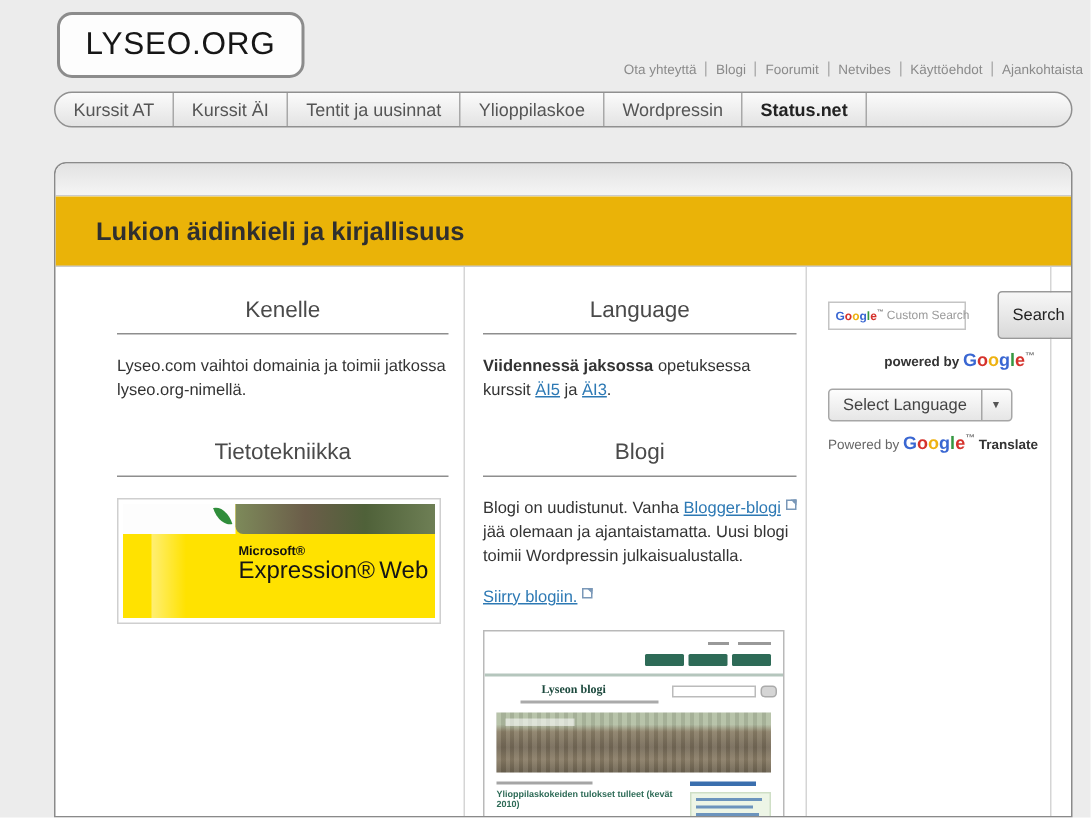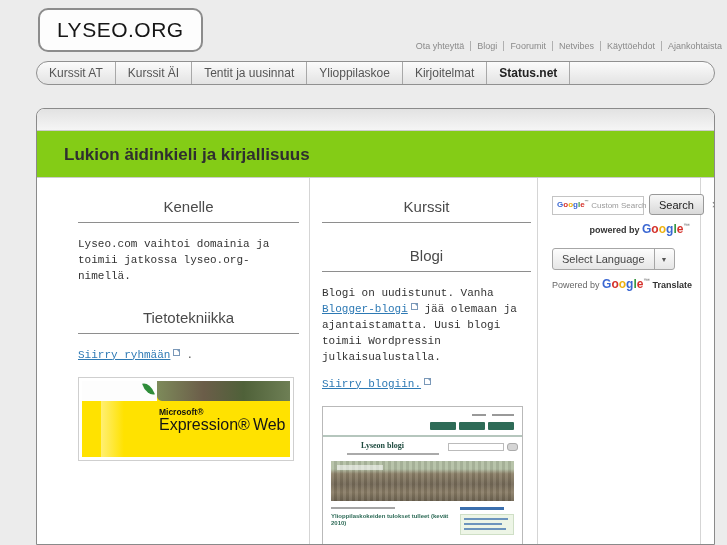--- a/index.html
+++ b/index.html
@@ -42,35 +42,35 @@
     background:#fff; border:1px solid #8a8a8a; border-radius:8px 8px 0 0;
     overflow:hidden;
   }
   .container-top {
     height:22px; border-radius:7px 7px 0 0;
     background:linear-gradient(#e2e2e2,#f5f5f5);
     border-bottom:1px solid #cccccc;
   }
   .page-title {
     padding:14px 0 12px 27px; font-size:17px; font-weight:bold; color:#2f2f2f;
-    background:#84cc16; border-bottom:1px solid #cccccc;
+    background:#eab308; border-bottom:1px solid #cccccc;
   }
   .columns { display:flex; height:367px; }
   .col { height:100%; }
   .col-left  { width:273px; border-right:1px solid #d5d5d5; padding:16px 10px 16px 41px; }
   .col-mid   { width:228px; border-right:1px solid #d5d5d5; padding:16px 6px 0 12px; }
   .col-right { width:163px; border-right:1px solid #d5d5d5; padding:16px 6px 0 14px; }
   .col-gutter{ flex:1; }
   h2.section {
     font-size:15px; font-weight:400; color:#4a4a4a; text-align:center;
     padding-bottom:7px; border-bottom:1px solid #8e8e8e;
     margin:24px 0 14px;
   }
   h2.section.first { margin-top:4px; }
-  p.body { font-size:11px; line-height:1.45; color:#333; margin-bottom:11px;font-family:Liberation Mono, monospace; }
+  p.body { font-size:11px; line-height:1.45; color:#333; margin-bottom:11px; }
   p.body.bold { font-weight:bold; color:#222; }
   a.lnk { color:#2d79b4; text-decoration:underline; cursor:pointer; }
   .ext-icon {
     display:inline-block; width:7px; height:7px; margin-left:3px;
     border:1px solid #7a98b8; position:relative; vertical-align:2px;
   }
   .ext-icon::before {
     content:""; position:absolute; right:-1px; top:-1px;
     border:2px solid transparent; border-top-color:#7a98b8; border-right-color:#7a98b8;
   }
@@ -132,21 +132,21 @@
   .mb-box .ph { background:#6c94bd; }
   
   .search-row { display:flex; align-items:center; }
   .gcs-wrap { position:relative; }
   .gcs { width:92px; height:19px; border:1px solid #c4c4c4; background:#fff; font-size:10px; padding:0 3px; }
   .gcs-watermark {
     position:absolute; left:5px; top:5px; font-size:8px; color:#9a9a9a;
     pointer-events:none; white-space:nowrap;
   }
   .search-btn {
-    margin-left:5px; height:21px; padding:0 9px; font-size:11px; color:#222;
+    margin-left:21px; height:32px; padding:0 9px; font-size:11px; color:#222;
     background:linear-gradient(#f7f7f7,#d9d9d9);
     border:1px solid #999; border-radius:3px; cursor:pointer;
   }
   .close-x { margin-left:8px; color:#777; font-size:12px; cursor:pointer; }
   .powered1 { text-align:right; font-size:9px; font-weight:bold; color:#333; margin:7px 4px 12px 0; }
   .glogo { font-weight:bold; letter-spacing:0; }
   .lang-btn {
     display:inline-flex; align-items:stretch; border:1px solid #a6a6a6; border-radius:3px;
     background:linear-gradient(#fdfdfd,#e6e6e6); overflow:hidden; cursor:pointer;
   }
@@ -162,52 +162,52 @@
 
 <div class="top-links">
   <span>Ota yhteyttä</span><span>Blogi</span><span>Foorumit</span><span>Netvibes</span><span>Käyttöehdot</span><span>Ajankohtaista</span>
 </div>
 
 <div class="navbar">
   <div class="nav-tab">Kurssit AT</div>
   <div class="nav-tab">Kurssit ÄI</div>
   <div class="nav-tab">Tentit ja uusinnat</div>
   <div class="nav-tab">Ylioppilaskoe</div>
-  <div class="nav-tab">Kirjoitelmat</div>
+  <div class="nav-tab">Wordpressin</div>
   <div class="nav-tab active">Status.net</div>
 </div>
 
 <div class="container">
   <div class="container-top"></div>
   <div class="page-title">Lukion äidinkieli ja kirjallisuus</div>
 
   <div class="columns">
 
     <div class="col col-left">
       <h2 class="section first">Kenelle</h2>
       <p class="body">Lyseo.com vaihtoi domainia ja toimii jatkossa lyseo.org-nimellä.</p>
 
       <h2 class="section">Tietotekniikka</h2>
-      <p class="body goto"><a class="lnk">Siirry ryhmään</a><span class="ext-icon"></span><span class="dot">.</span></p>
 
       <div class="ew-frame">
         <div class="ew">
           <div class="ew-white"></div>
           <div class="ew-photo"></div>
           <div class="ew-leaf"></div>
           <div class="ew-band"></div>
           <div class="ew-ms">Microsoft®</div>
           <div class="ew-name"><span>Expression®</span><span class="ew-web">Web</span></div>
 
         </div>
       </div>
     </div>
 
     <div class="col col-mid">
-      <h2 class="section first">Kurssit</h2>
+      <h2 class="section first">Language</h2>
+      <p class="body"><b>Viidennessä jaksossa</b><span> opetuksessa kurssit </span><a class="lnk">ÄI5</a><span> ja </span><a class="lnk">ÄI3</a><span>.</span></p>
 
       <h2 class="section">Blogi</h2>
       <p class="body"><span>Blogi on uudistunut. Vanha </span><a class="lnk">Blogger-blogi</a><span class="ext-icon"></span><span> jää olemaan ja ajantaistamatta. Uusi blogi toimii Wordpressin julkaisualustalla.</span></p>
       <p class="body goto"><a class="lnk">Siirry blogiin.</a><span class="ext-icon"></span></p>
 
       <div class="thumb">
         <div class="mb-links">
             <i style="width:14px"></i>
             <i style="width:22px"></i>
           </div>

